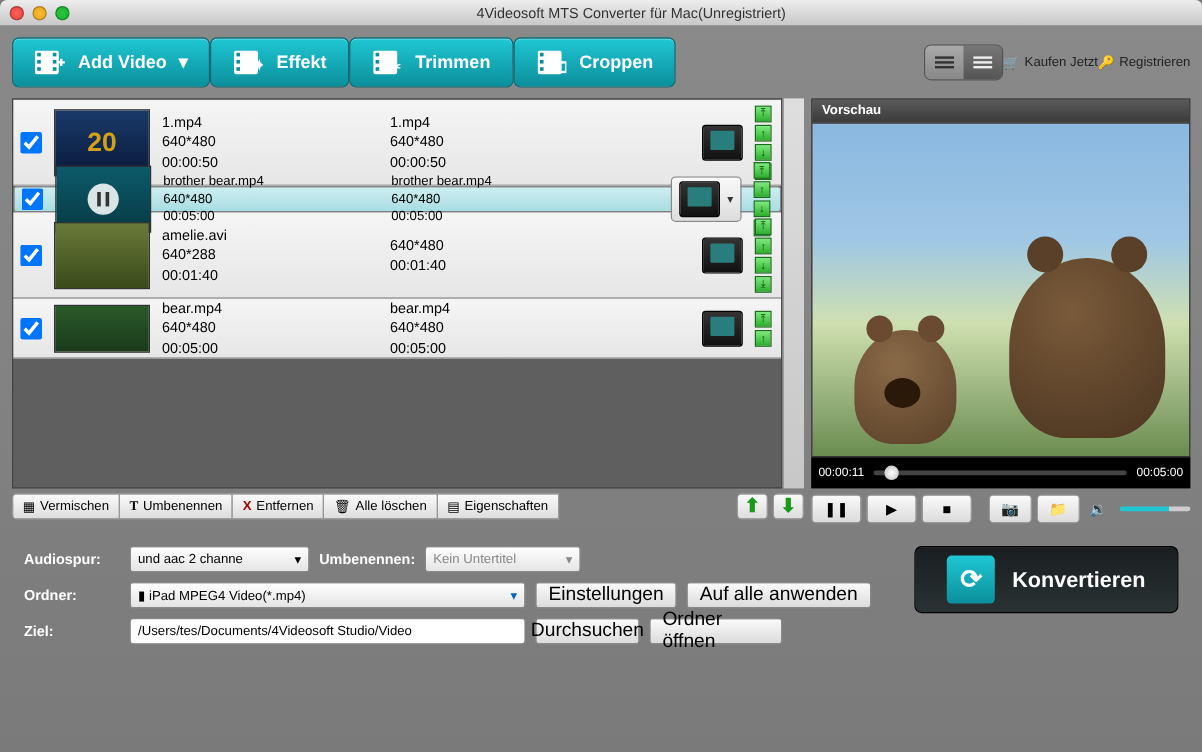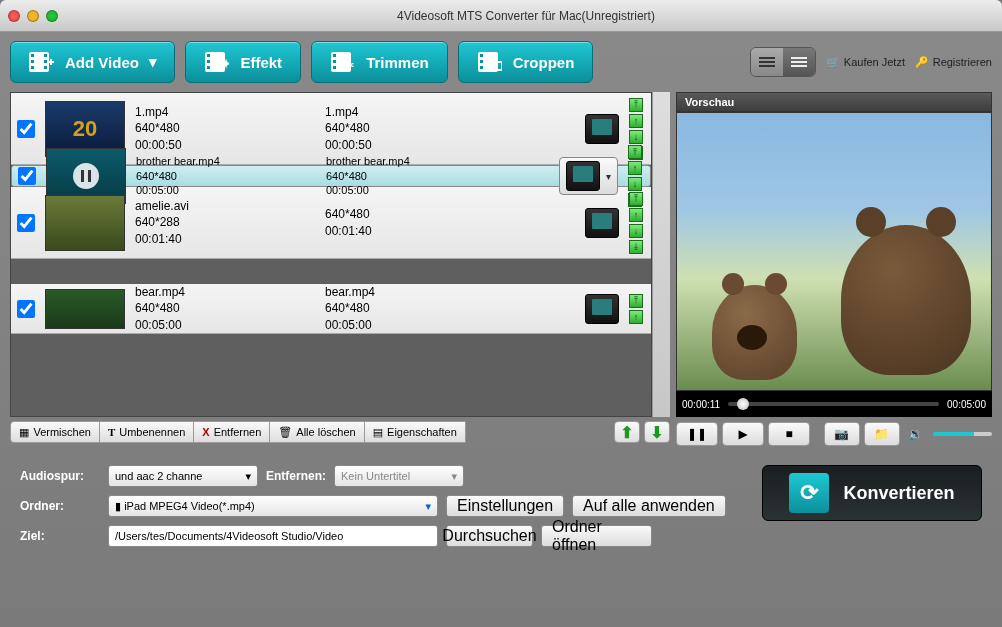--- a/index.html
+++ b/index.html
@@ -1,42 +1,42 @@
 <!DOCTYPE html>
 <html><head>
 <meta charset="utf-8">
 <style>
 * { margin: 0; padding: 0; box-sizing: border-box; font-family: "Lucida Grande", Arial, sans-serif; }
 body { background: #7a7a7a; width: 1002px; height: 627px; overflow: hidden; }
 
 .window { width: 1002px; height: 627px; background: linear-gradient(#8a8a8a, #7a7a7a); border-radius: 6px 6px 0 0; }
 
-.titlebar { height: 32px; background: linear-gradient(#ededed, #c8c8c8); border-radius: 6px 6px 0 0; display: flex; align-items: center; padding: 0 8px; border-bottom: 1px solid #999; }
+.titlebar { height: 22px; background: linear-gradient(#ededed, #c8c8c8); border-radius: 6px 6px 0 0; display: flex; align-items: center; padding: 0 8px; border-bottom: 1px solid #999; }
 .traffic { display: flex; gap: 7px; }
 .tl { width: 12px; height: 12px; border-radius: 50%; border: 1px solid rgba(0,0,0,.25); }
 .tl.r { background: radial-gradient(#ff6159,#e0443e); }
 .tl.y { background: radial-gradient(#ffbd2e,#dea123); }
 .tl.g { background: radial-gradient(#28c940,#1aab29); }
 .title { flex: 1; text-align: center; font-size: 12px; color: #333; }
 
-.toolbar { height: 60px; display: flex; align-items: center; padding: 20px 10px; gap: 10px; }
+.toolbar { height: 60px; display: flex; align-items: center; padding: 20px 10px; }
 .tbtn { height: 42px; border-radius: 6px; background: linear-gradient(#1fc7d4,#0b8f9b); color: #fff; font-weight: bold; font-size: 15px; display: flex; align-items: center; padding: 0 18px; gap: 10px; border: 1px solid #0a6d77; cursor: pointer; box-shadow: inset 0 1px 0 rgba(255,255,255,.4); }
 .tbtn .ic { width: 26px; height: 22px; display: flex; align-items: center; justify-content: center; }
 .spacer { flex: 1; }
 .viewseg { display: flex; border: 1px solid #555; border-radius: 6px; overflow: hidden; }
 .viewseg div { width: 32px; height: 28px; background: linear-gradient(#aaa,#888); display: flex; align-items: center; justify-content: center; cursor: pointer; }
 .viewseg div.on { background: linear-gradient(#777,#555); }
 .tlink { font-size: 11px; color: #222; display: flex; align-items: center; gap: 4px; cursor: pointer; }
 
 .main { display: flex; height: 355px; padding: 0 10px; gap: 6px; }
 .listpane { width: 660px; display: flex; flex-direction: column; }
 .list { flex: 1; background: #5f5f5f; border: 1px solid #444; overflow: hidden; }
 .row { height: 72px; background: linear-gradient(#f5f5f5,#e6e6e6); border-bottom: 1px solid #aaa; display: flex; align-items: center; padding: 4px 6px; gap: 10px; font-size: 12px; color: #000; }
 .row.sel { background: linear-gradient(#cfeef1,#a7dde2); }
-.row.half { height: 50px; overflow:hidden;margin-top:25px; }
+.row.half { height: 50px; overflow:hidden; }
 .chk { width: 18px; height: 18px; }
 .thumb { width: 80px; height: 56px; background: #6b8f82; border: 1px solid #333; display:flex; align-items:center; justify-content:center; color:#fff; font-size:22px; }
 .meta { width: 180px; line-height: 1.35; }
 .meta2 { width: 180px; line-height: 1.35; }
 .row .flex { flex:1; }
 .dev { width: 34px; height: 30px; background: linear-gradient(#333,#111); border:1px solid #000; border-radius:3px; position:relative; }
 .dev::after{content:""; position:absolute; inset:4px 6px 8px 6px; background:#2a7d7d; border-radius:1px;}
 .row.sel .devwrap { background: linear-gradient(#fafafa,#dcdcdc); border:1px solid #888; border-radius:4px; padding:3px 6px; display:flex; align-items:center; gap:6px; }
 .arrcol { width: 16px; display:flex; flex-direction:column; gap:2px; }
 .arrcol span { width:14px; height:14px; background: linear-gradient(#7eea7e,#2eae2e); border:1px solid #1a6d1a; display:flex; align-items:center; justify-content:center; font-size:9px; color:#064906; }
@@ -354,21 +354,21 @@
   </div>
 
   <div class="bottom">
     <div class="forms">
       <div class="frow">
         <div class="flab">Audiospur:</div>
         <div class="sel" style="width:150px">
             <span>und aac 2 channe</span>
             <span>▾</span>
           </div>
-        <div style="font-weight:bold">Entfernen:</div>
+        <div style="font-weight:bold">Umbenennen:</div>
         <div class="sel dis" style="width:130px">
             <span>Kein Untertitel</span>
             <span>▾</span>
           </div>
       </div>
       <div class="frow">
         <div class="flab">Ordner:</div>
         <div class="sel" style="width:330px">
             <span><span>▮</span> <span>iPad MPEG4 Video(*.mp4)</span></span>
             <span style="color:#06c">▾</span>

